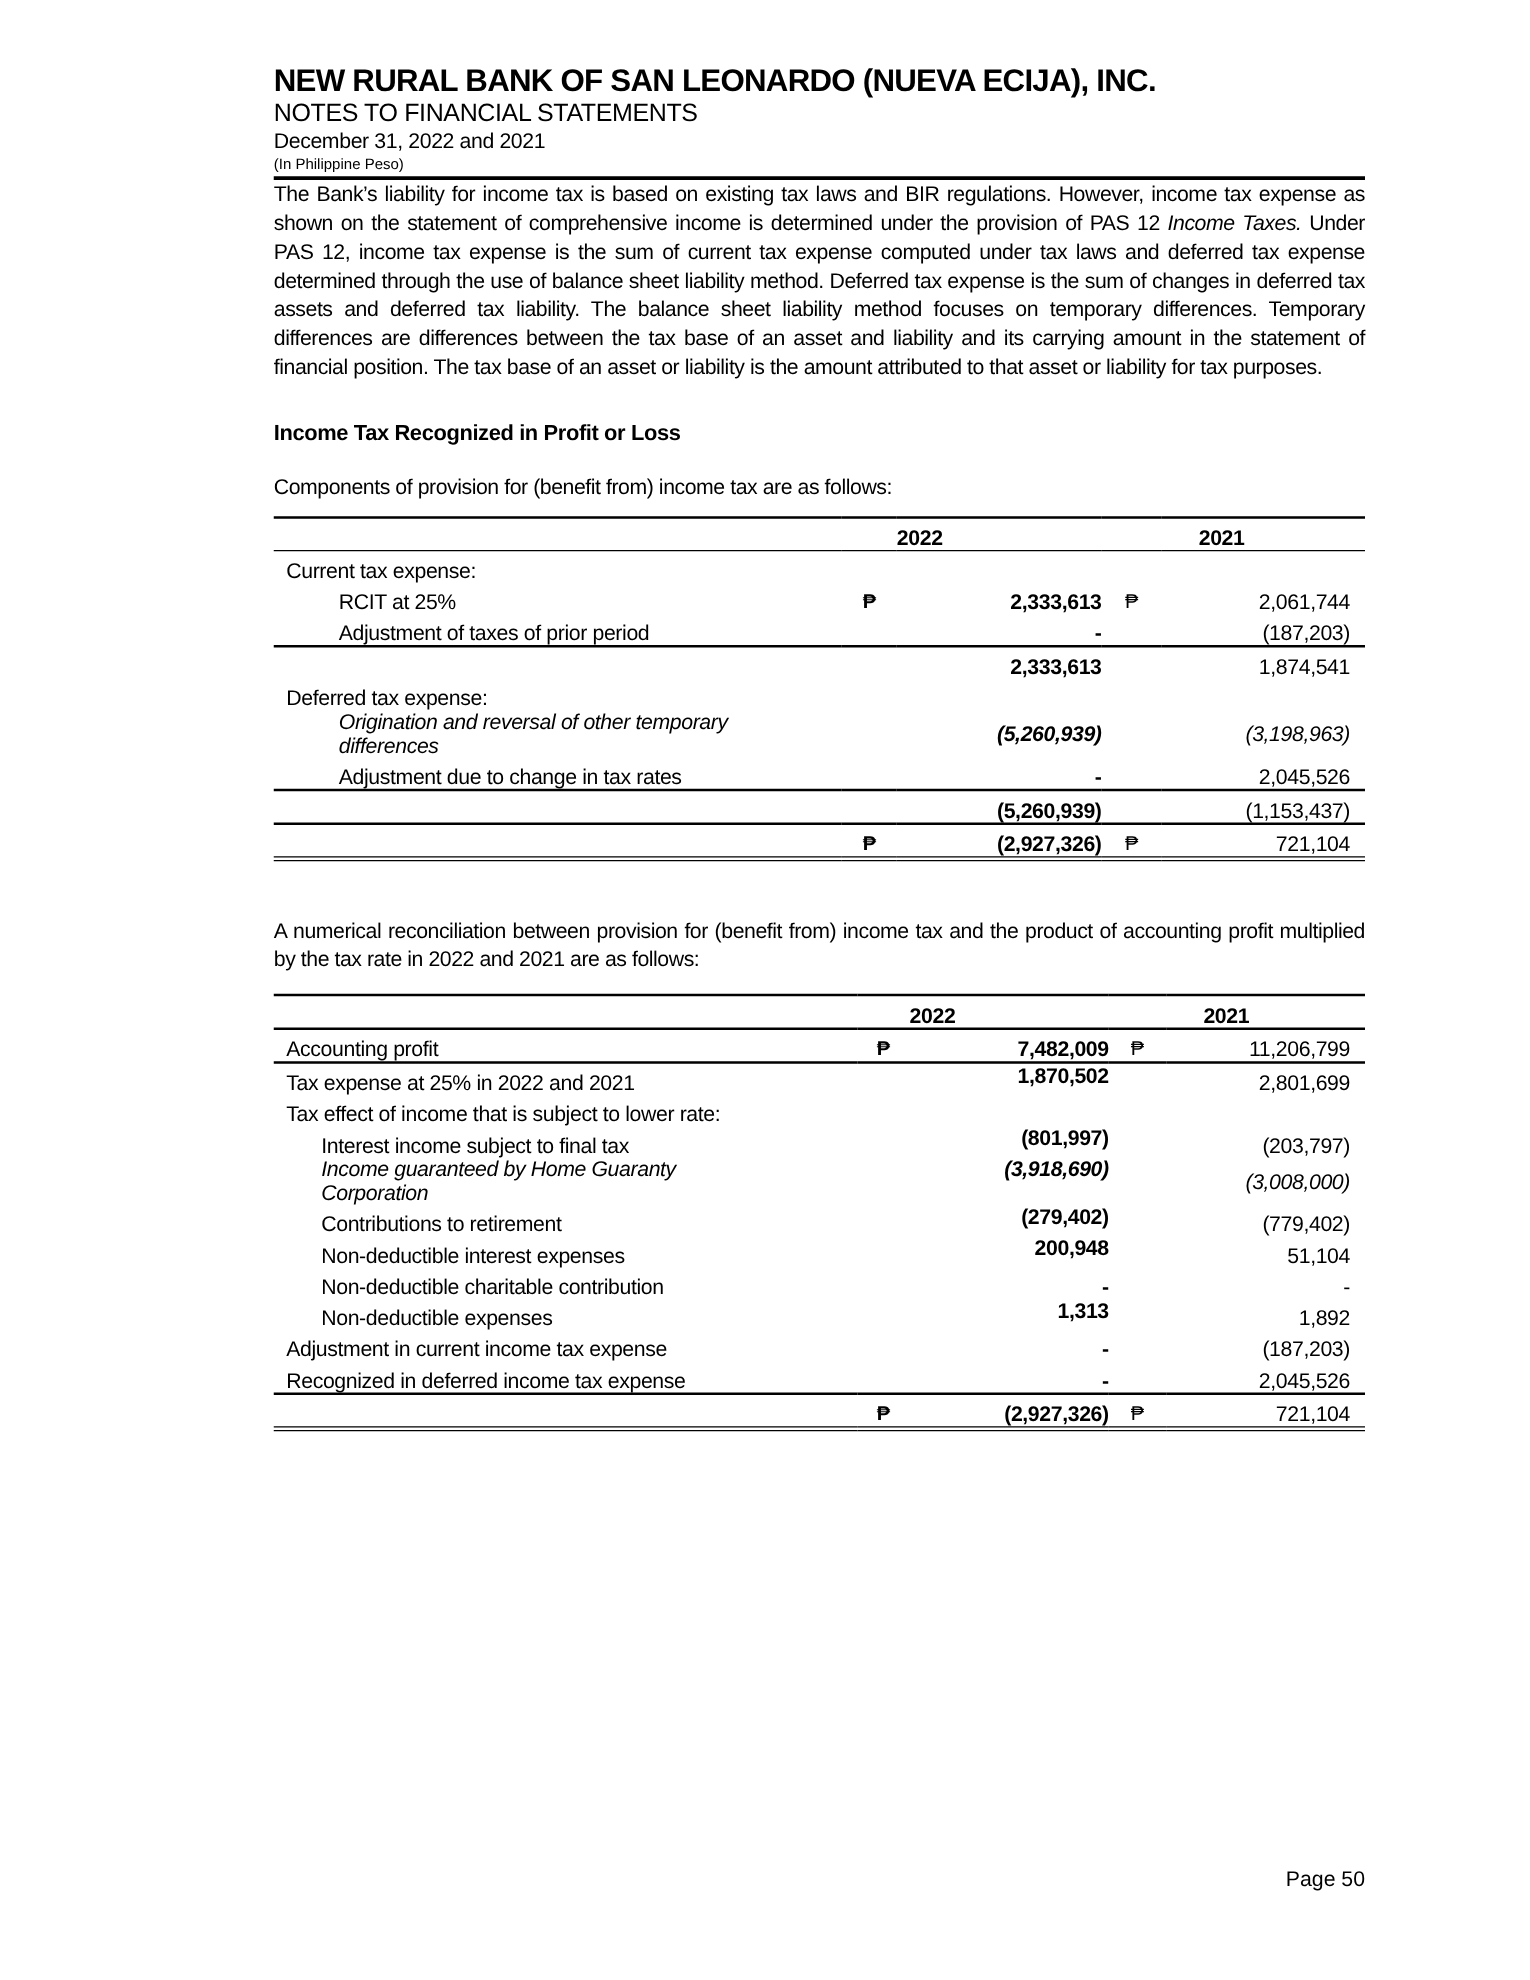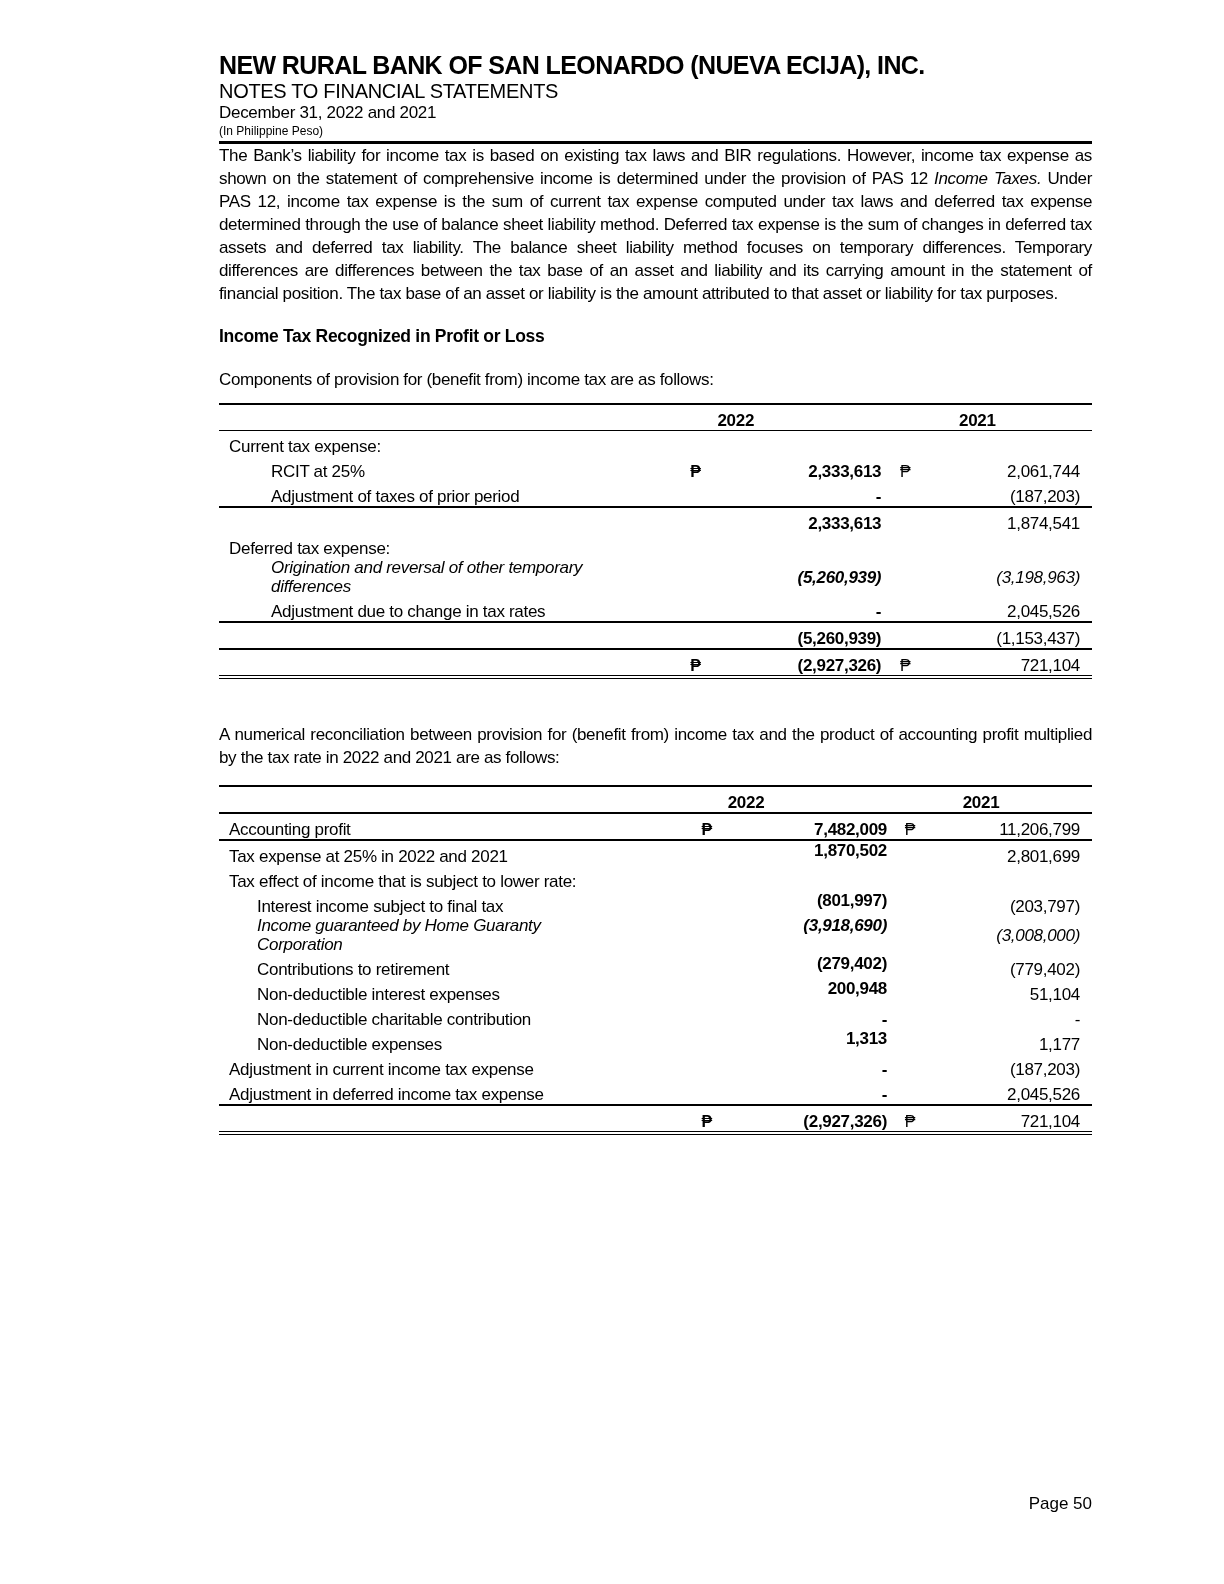--- a/index.html
+++ b/index.html
@@ -41,21 +41,21 @@
   <h1 class="h-company">NEW RURAL BANK OF SAN LEONARDO (NUEVA ECIJA), INC.</h1>
   <div class="h-notes">NOTES TO FINANCIAL STATEMENTS</div>
   <div class="h-date">December 31, 2022 and 2021</div>
   <div class="h-unit">(In Philippine Peso)</div>
   <hr class="header-rule" style="margin-top:2px;">
 
   <p class="para" style="">
     <span>The Bank’s liability for income tax is based on existing tax laws and BIR regulations. However, income tax expense as shown on the statement of comprehensive income is determined under the provision of PAS 12 </span><i>Income Taxes.</i><span> Under PAS 12, income tax expense is the sum of current tax expense computed under tax laws and deferred tax expense determined through the use of balance sheet liability method. Deferred tax expense is the sum of changes in deferred tax assets and deferred tax liability. The balance sheet liability method focuses on temporary differences. Temporary differences are differences between the tax base of an asset and liability and its carrying amount in the statement of financial position. The tax base of an asset or liability is the amount attributed to that asset or liability for tax purposes.</span>
   </p>
 
-  <h2 class="section-title" style="margin-top:21px;">Income Tax Recognized in Profit or Loss</h2>
+  <h2 class="section-title" style="margin-top:31px;">Income Tax Recognized in Profit or Loss</h2>
 
   <p class="para" style="margin-top:21px;">Components of provision for (benefit from) income tax are as follows:</p>
 
   <table class="fin" style="margin-top:12px;">
     <tbody>
         <tr class="hdr rule-top">
       <td class="c-label"></td>
       <td class="c-peso1"></td>
       <td class="c-v22">2022</td>
       <td class="c-peso2"></td>
@@ -191,31 +191,31 @@
       <td class="c-peso1"></td>
       <td class="c-v22">-</td>
       <td class="c-peso2"></td>
       <td class="c-v21">-</td>
     </tr>
     <tr>
       <td class="c-label ind2">Non-deductible expenses</td>
       <td class="c-peso1"></td>
       <td class="c-v22" style="vertical-align:top;">1,313</td>
       <td class="c-peso2"></td>
-      <td class="c-v21">1,177</td>
+      <td class="c-v21">1,892</td>
     </tr>
     <tr>
       <td class="c-label">Adjustment in current income tax expense</td>
       <td class="c-peso1"></td>
       <td class="c-v22">-</td>
       <td class="c-peso2"></td>
       <td class="c-v21">(187,203)</td>
     </tr>
     <tr class="rule-bottom">
-      <td class="c-label">Adjustment in deferred income tax expense</td>
+      <td class="c-label">Recognized in deferred income tax expense</td>
       <td class="c-peso1"></td>
       <td class="c-v22">-</td>
       <td class="c-peso2"></td>
       <td class="c-v21">2,045,526</td>
     </tr>
     <tr class="rule-dbl">
       <td class="c-label"></td>
       <td class="c-peso1 peso peso1">₱</td>
       <td class="c-v22">(2,927,326)</td>
       <td class="c-peso2 peso">₱</td>

